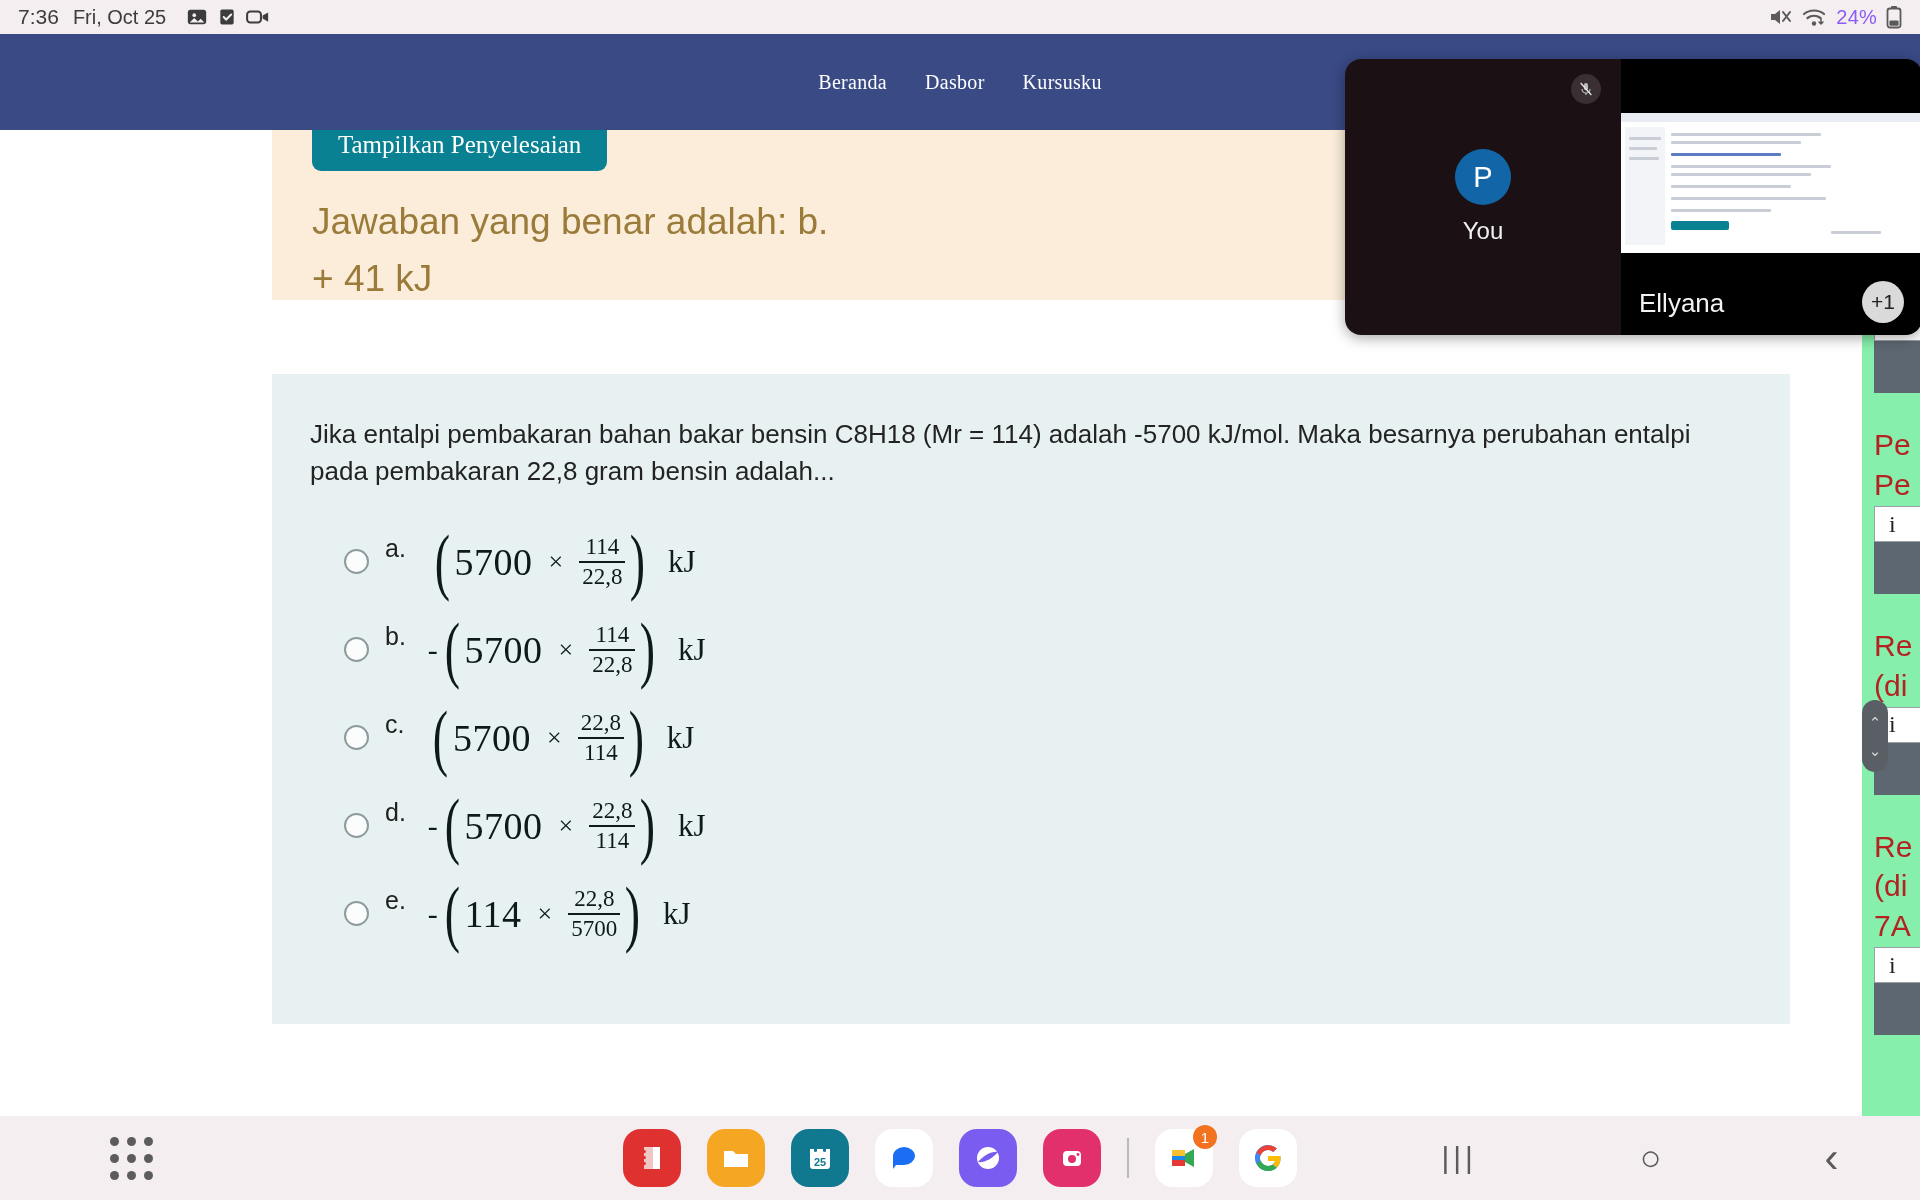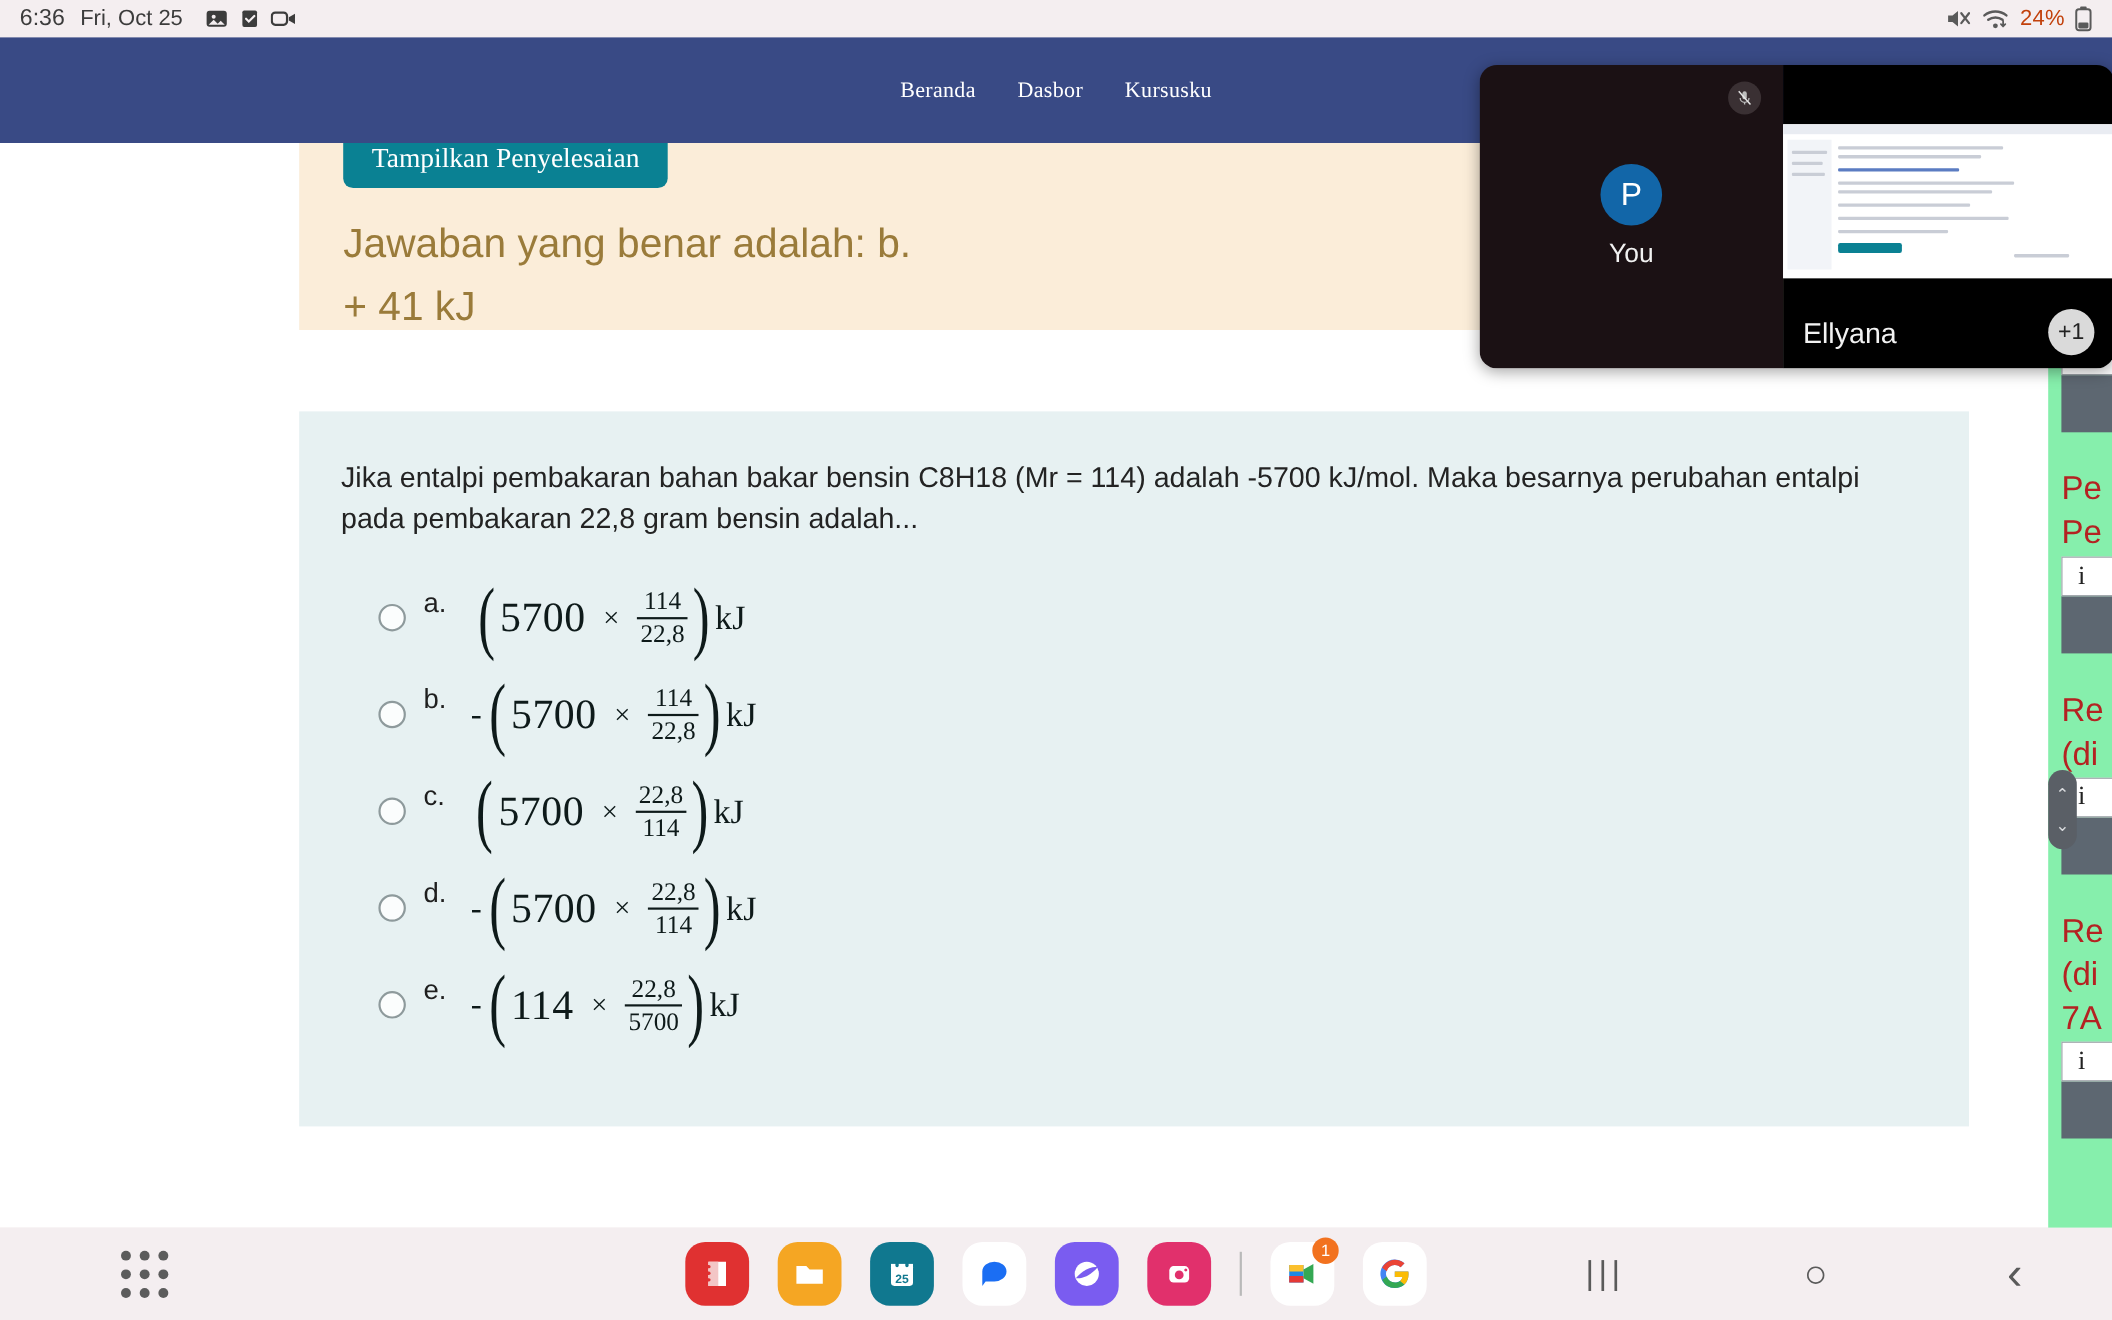--- a/index.html
+++ b/index.html
@@ -15,21 +15,21 @@
   .statusbar {
     position: absolute; top: 0; left: 0; width: 1920px; height: 34px;
     background: #f4eef0; display: flex; align-items: center;
     padding: 0 18px; color: #4a4a4a; font-size: 20px;
   }
   .sb-left { display: flex; align-items: center; gap: 14px; }
   .sb-time { font-size: 21px; color: #3c3c3c; }
   .sb-date { font-size: 20px; color: #3c3c3c; }
   .sb-icons { display: flex; align-items: center; gap: 9px; margin-left: 6px; }
   .sb-right { margin-left: auto; display: flex; align-items: center; gap: 9px; }
-  .sb-batt { font-size: 20px; color: #c2410c; letter-spacing: .2px; }
+  .sb-batt { font-size: 20px; color: #8b5cf6; letter-spacing: .2px; }
 
   
   .topnav {
     position: absolute; top: 34px; left: 0; width: 1920px; height: 96px;
     background: #394a85; display: flex; align-items: center; justify-content: center;
     gap: 38px; z-index: 30;
   }
   .topnav a {
     color: #ffffff; font-family: "Liberation Serif", serif;
     font-size: 20px; letter-spacing: .3px; text-decoration: none;
@@ -83,21 +83,21 @@
     display: flex; align-items: center; margin-left: 22px;
   }
   .neg { font-size: 30px; margin-right: 2px; }
   .paren { font-size: 74px; font-weight: 300; line-height: 0.74; transform: scaleX(.62); display:inline-block; }
   .mterm { font-size: 38px; letter-spacing: .5px; }
   .times { font-size: 26px; margin: 0 16px; }
   .frac { display: inline-flex; flex-direction: column; align-items: center; line-height: 1.05; }
   .frac .num { font-size: 23px; padding: 0 3px; }
   .frac .bar { height: 2px; background: #0e1a1a; width: 100%; margin: 2px 0; }
   .frac .den { font-size: 23px; padding: 0 3px; }
-  .unit { font-size: 31px; }
+  .unit { font-size: 31px; margin-left: 18px; }
 
   .periksa {
     position: absolute; left: 310px; bottom: 40px;
     background: #000000; color: #ffffff; border: 0;
     font-family: "Liberation Serif", serif; font-size: 29px;
     letter-spacing: 1.6px; padding: 18px 30px;
   }
 
   
   .rightpanel {
@@ -178,21 +178,21 @@
              justify-content: space-around; align-items: center; }
   .navbtns span { color: #5a5a5a; }
 </style>
 </head>
 <body>
 
 <div id="root">
 
   <div class="statusbar">
     <div class="sb-left">
-      <span class="sb-time">6:36</span>
+      <span class="sb-time">7:36</span>
       <span class="sb-date">Fri, Oct 25</span>
       <span class="sb-icons">
         <svg width="22" height="22" viewBox="0 0 24 24">
           <rect x="2" y="4" width="20" height="16" rx="3" fill="#3c3c3c"></rect>
           <circle cx="9" cy="10" r="2" fill="#f4eef0"></circle>
           <path d="M4 18l5-5 4 4 3-3 4 4z" fill="#f4eef0"></path>
         </svg>
         <svg width="20" height="22" viewBox="0 0 24 24">
           <rect x="4" y="3" width="16" height="18" rx="2" fill="#3c3c3c"></rect>
           <path d="M8 12l3 3 6-6" stroke="#f4eef0" stroke-width="2.4" fill="none" stroke-linecap="round"></path>

